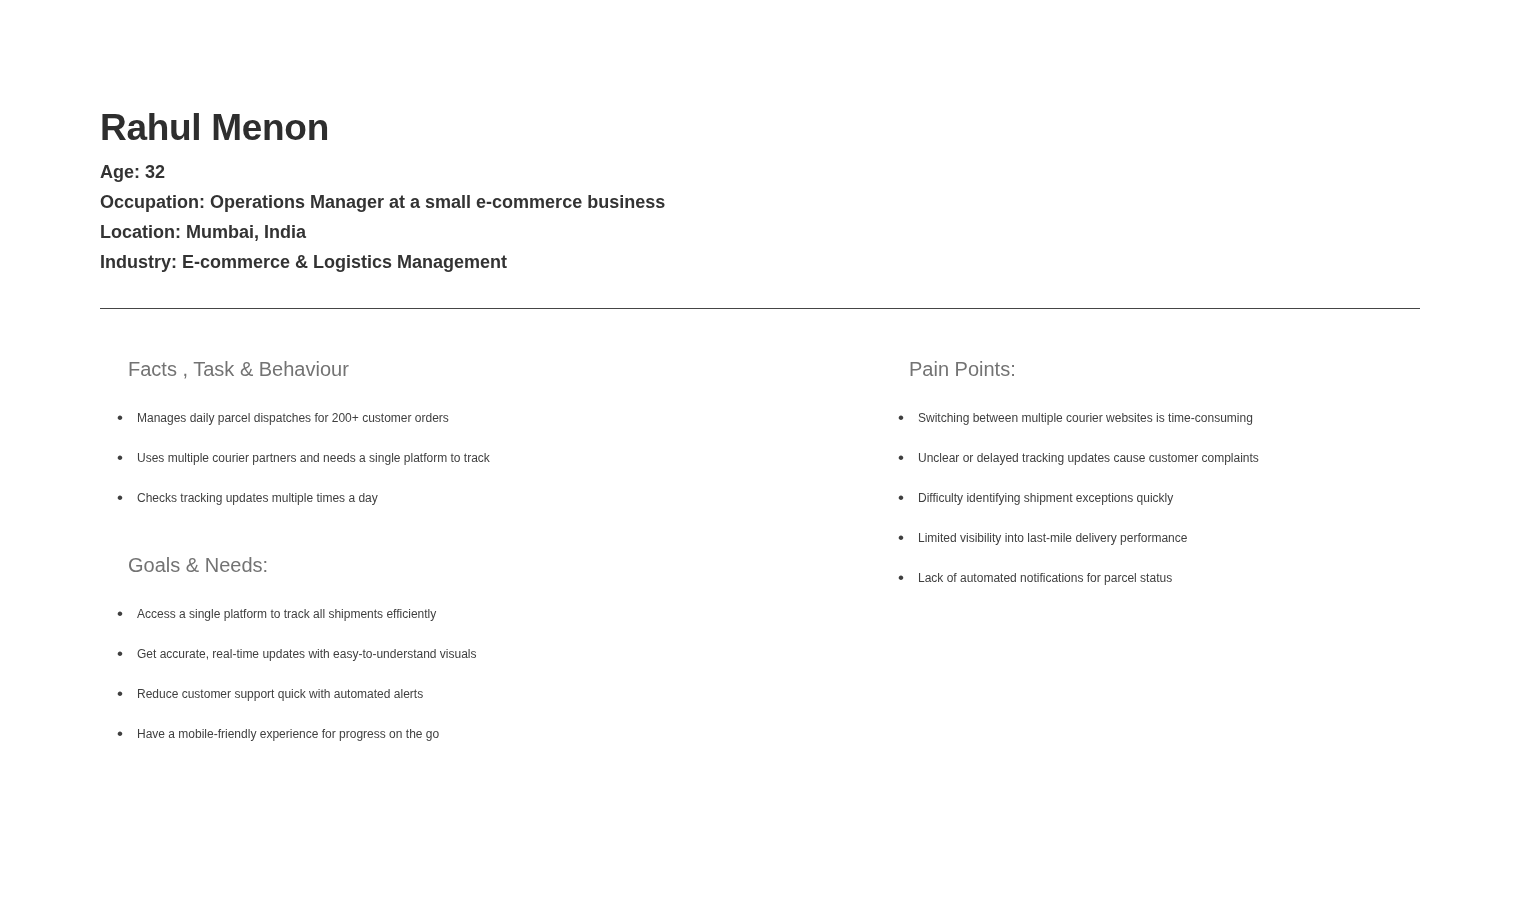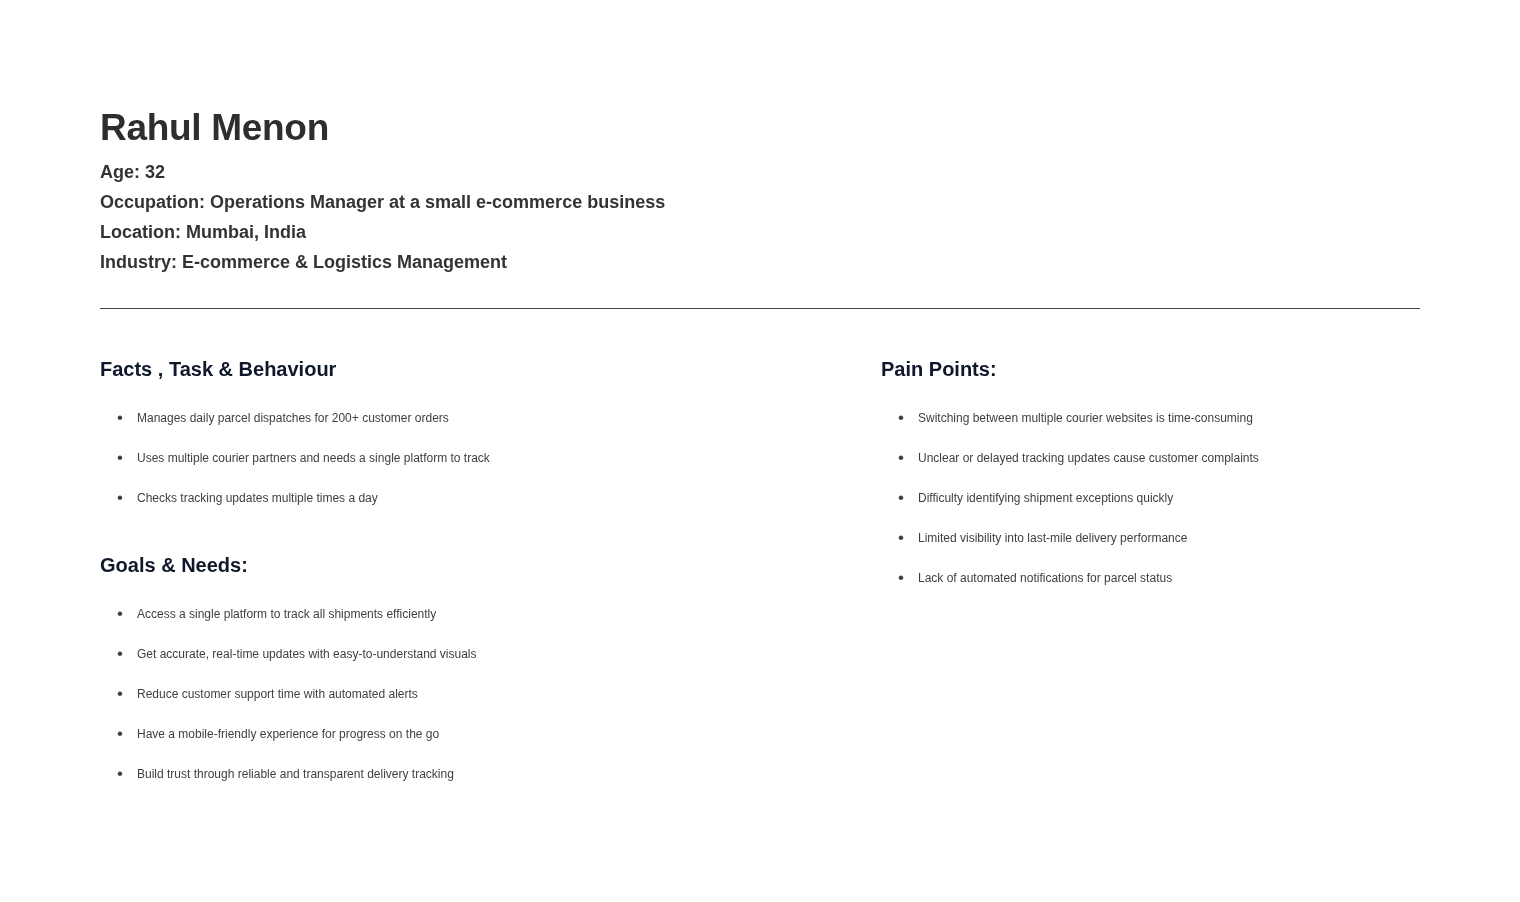--- a/index.html
+++ b/index.html
@@ -45,23 +45,24 @@
   .col-left {
     width: 781px;
     flex: 0 0 781px;
   }
   .col-right {
     width: 500px;
     flex: 0 0 500px;
   }
   .section-title {
     font-size: 20px;
-    font-weight: 700;
-    color: #0f172a;
+    font-weight: 400;
+    color: #737373;
     line-height: 24px;
+    margin-left: 28px;
   }
   .section-title.goals {
     margin-top: 35px;
   }
   ul.bullets {
     list-style: none;
     margin-top: 17px;
     padding-left: 37px;
   }
   ul.bullets li {
@@ -109,23 +110,22 @@
         <li>Manages daily parcel dispatches for 200+ customer orders</li>
         <li>Uses multiple courier partners and needs a single platform to track</li>
         <li>Checks tracking updates multiple times a day</li>
       </ul>
 
       <div class="section-title goals">Goals &amp; Needs:</div>
 
       <ul class="bullets">
         <li>Access a single platform to track all shipments efficiently</li>
         <li>Get accurate, real-time updates with easy-to-understand visuals</li>
-        <li>Reduce customer support time with automated alerts</li>
+        <li>Reduce customer support quick with automated alerts</li>
         <li>Have a mobile-friendly experience for progress on the go</li>
-        <li>Build trust through reliable and transparent delivery tracking</li>
       </ul>
 
     </div>
 
     <div class="col-right">
 
       <div class="section-title">Pain Points:</div>
 
       <ul class="bullets">
         <li>Switching between multiple courier websites is time-consuming</li>

